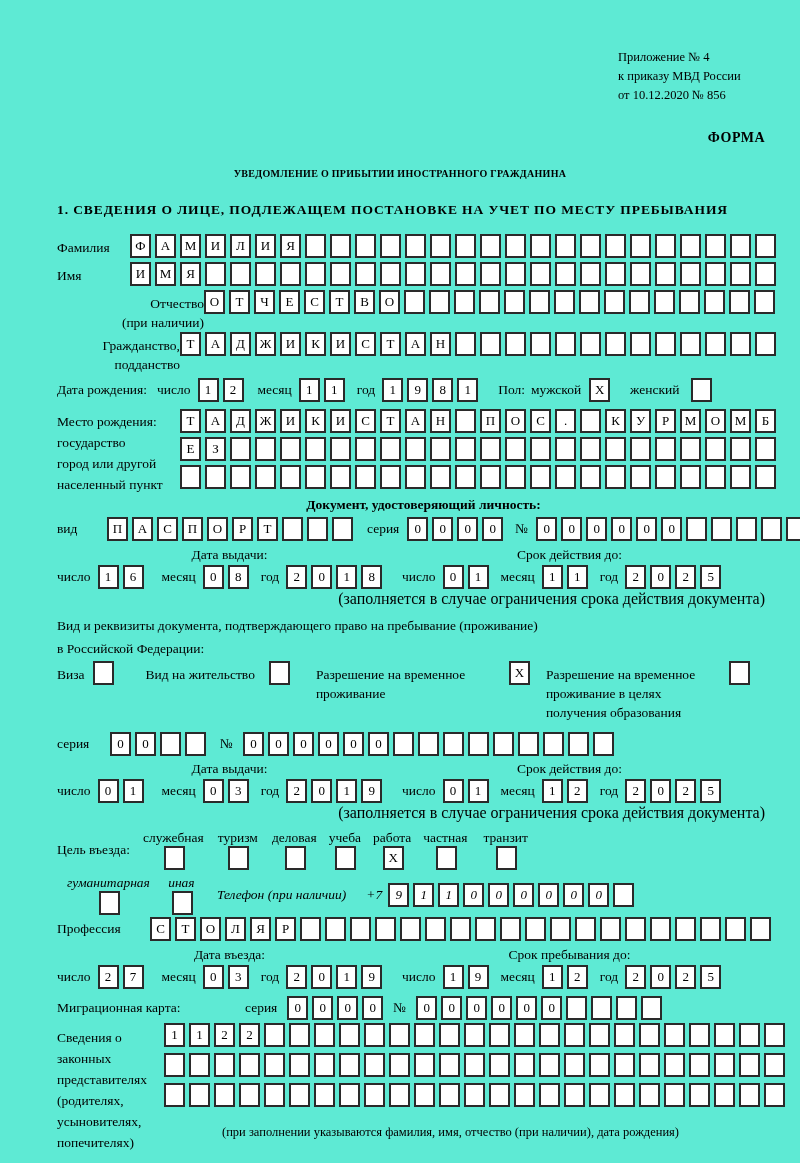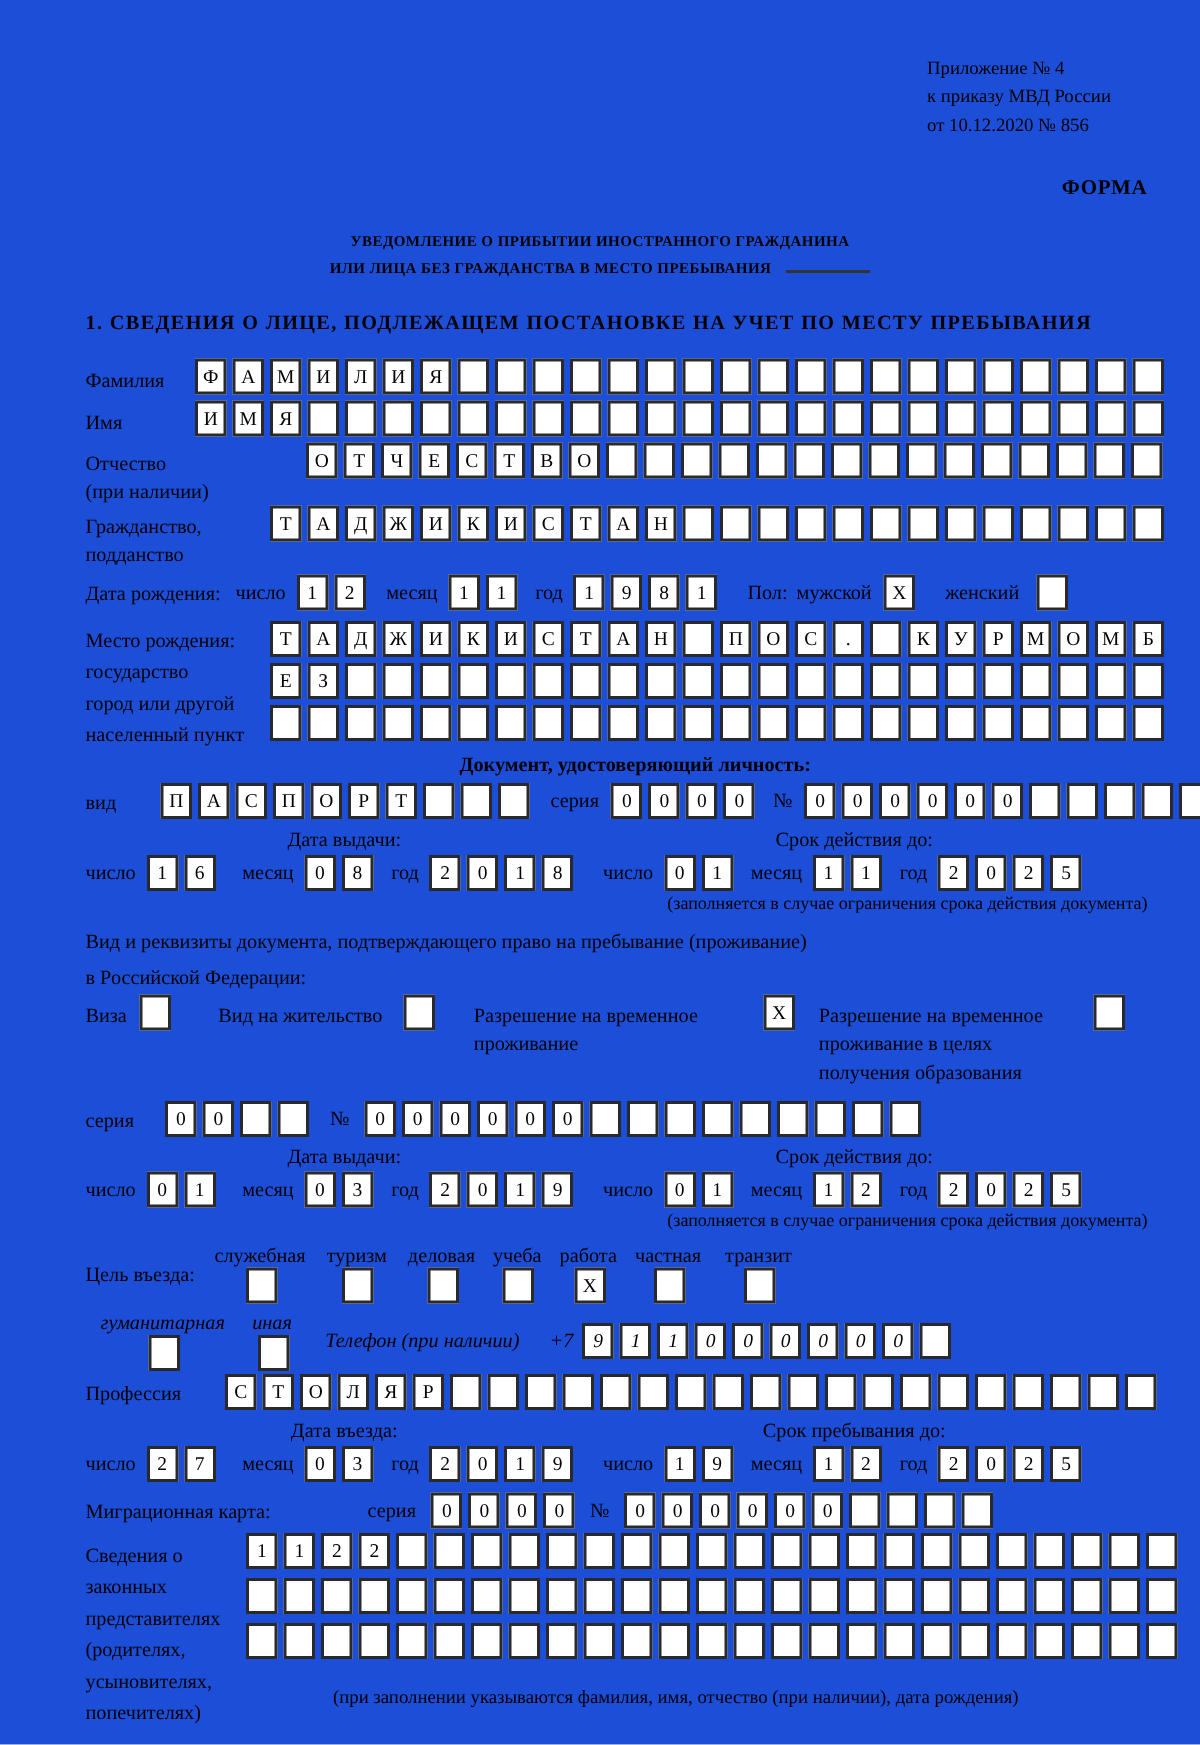--- a/index.html
+++ b/index.html
@@ -1,19 +1,19 @@
 <!DOCTYPE html>
 <html><head>
 <meta charset="utf-8">
 <style>
   html,body{margin:0;padding:0;background:#fff;}
   .page{
-    position:relative;width:800px;height:1163px;margin:0 auto;background:#1d4ed8;
+    position:relative;width:800px;height:1163px;margin:0 auto;background:#5eead4;
     font-family:"Liberation Serif","DejaVu Serif",serif;color:#000;
-    font-size:13.5px;box-sizing:border-box;padding-top:36px;overflow:hidden;
+    font-size:13.5px;box-sizing:border-box;padding-top:48px;overflow:hidden;
   }
   
   .hdr{margin-left:618px;line-height:1.5;font-size:12.5px;}
   .hdr .sub{font-size:11.5px;margin-top:3px;line-height:1.45;}
   .forma{width:765px;text-align:right;font-weight:bold;margin-top:26px;font-size:14px;letter-spacing:.5px;}
   
   .title{margin-top:20px;text-align:center;font-weight:bold;font-size:10px;line-height:1.55;letter-spacing:.3px;}
   .title-underline{display:inline-block;width:56px;border-bottom:2px solid #333;height:1em;margin-left:10px;}
   .sec-head{margin:20px 8px 16px 57px;font-weight:bold;font-size:13.5px;letter-spacing:.9px;}
   
@@ -22,32 +22,32 @@
     border:2px solid #2a2a2a;margin-right:4px;text-align:center;
     font-size:13px;line-height:19px;background:#fff;
   }
   .boxes{display:inline-flex;flex:none;}
   
   .frow{display:flex;align-items:flex-start;margin-left:57px;margin-bottom:4px;}
   .frow.centered{align-items:center;}
   .flabel{flex:none;padding-top:4px;line-height:19px;}
   .w50{width:50px}.w73{width:73px}.w86{width:86px}.w93{width:93px}
   .w100{width:100px}.w107{width:107px}.w123{width:123px}.w147{width:147px}.w188{width:188px}
-  .lbl2{line-height:19px;}
+  .lbl2{line-height:19px;text-align:right;}
   
   .date-cols{display:flex;margin-left:57px;}
   .dcol-l{width:345px;flex:none;}
   .dcol-r{width:390px;flex:none;}
   .dhead{text-align:center;font-size:13.5px;margin-bottom:2px;}
   .dcol-r .dhead{padding-right:55px;}
   .dg{display:flex;align-items:center;}
   .dlbl{margin-right:7px;}
   .ml8{margin-left:8px}.ml6{margin-left:6px}.ml10{margin-left:10px}.ml12{margin-left:12px}
   .ml14{margin-left:14px}.ml16{margin-left:16px}.ml20{margin-left:20px}.ml22{margin-left:22px}.ml28{margin-left:28px}
-  .note{width:765px;text-align:right;font-size:12px;margin-top:1px;margin-bottom:0;}
+  .note{width:765px;text-align:right;font-size:16px;margin-top:1px;margin-bottom:0;}
   .plain{margin:8px 8px 6px 57px;line-height:1.45;}
   .doc-head{margin:2px 10px 4px 57px;text-align:center;font-weight:bold;}
   
   .opts{display:flex;align-items:flex-start;margin-left:57px;margin-top:2px;margin-bottom:10px;}
   .opt{display:flex;align-items:flex-start;}
   .opt .olbl{padding-top:4px;line-height:19px;}
   .opt .lines{line-height:19px;padding-top:4px;}
   .lines.w185{width:185px}.lines.w175{width:175px}
   
   .pitem{display:flex;align-items:center;flex-direction:column;}
@@ -66,23 +66,20 @@
   <div class="hdr">
     <div>Приложение № 4</div>
     <div>к приказу МВД России</div>
     <div>от 10.12.2020 № 856</div>
   </div>
 
   <div class="forma">ФОРМА</div>
 
   <div class="title">
     <div>УВЕДОМЛЕНИЕ О ПРИБЫТИИ ИНОСТРАННОГО ГРАЖДАНИНА</div>
-    <div>
-      <span>ИЛИ ЛИЦА БЕЗ ГРАЖДАНСТВА В МЕСТО ПРЕБЫВАНИЯ</span><span class="title-underline"></span>
-    </div>
   </div>
 
   <div class="sec-head">1. СВЕДЕНИЯ О ЛИЦЕ, ПОДЛЕЖАЩЕМ ПОСТАНОВКЕ НА УЧЕТ ПО МЕСТУ ПРЕБЫВАНИЯ</div>
 
   <div class="frow centered">
     <div class="flabel w73">Фамилия</div>
     <div class="boxes">
         <span class="cbox">Ф</span>
         <span class="cbox">А</span>
         <span class="cbox">М</span>

